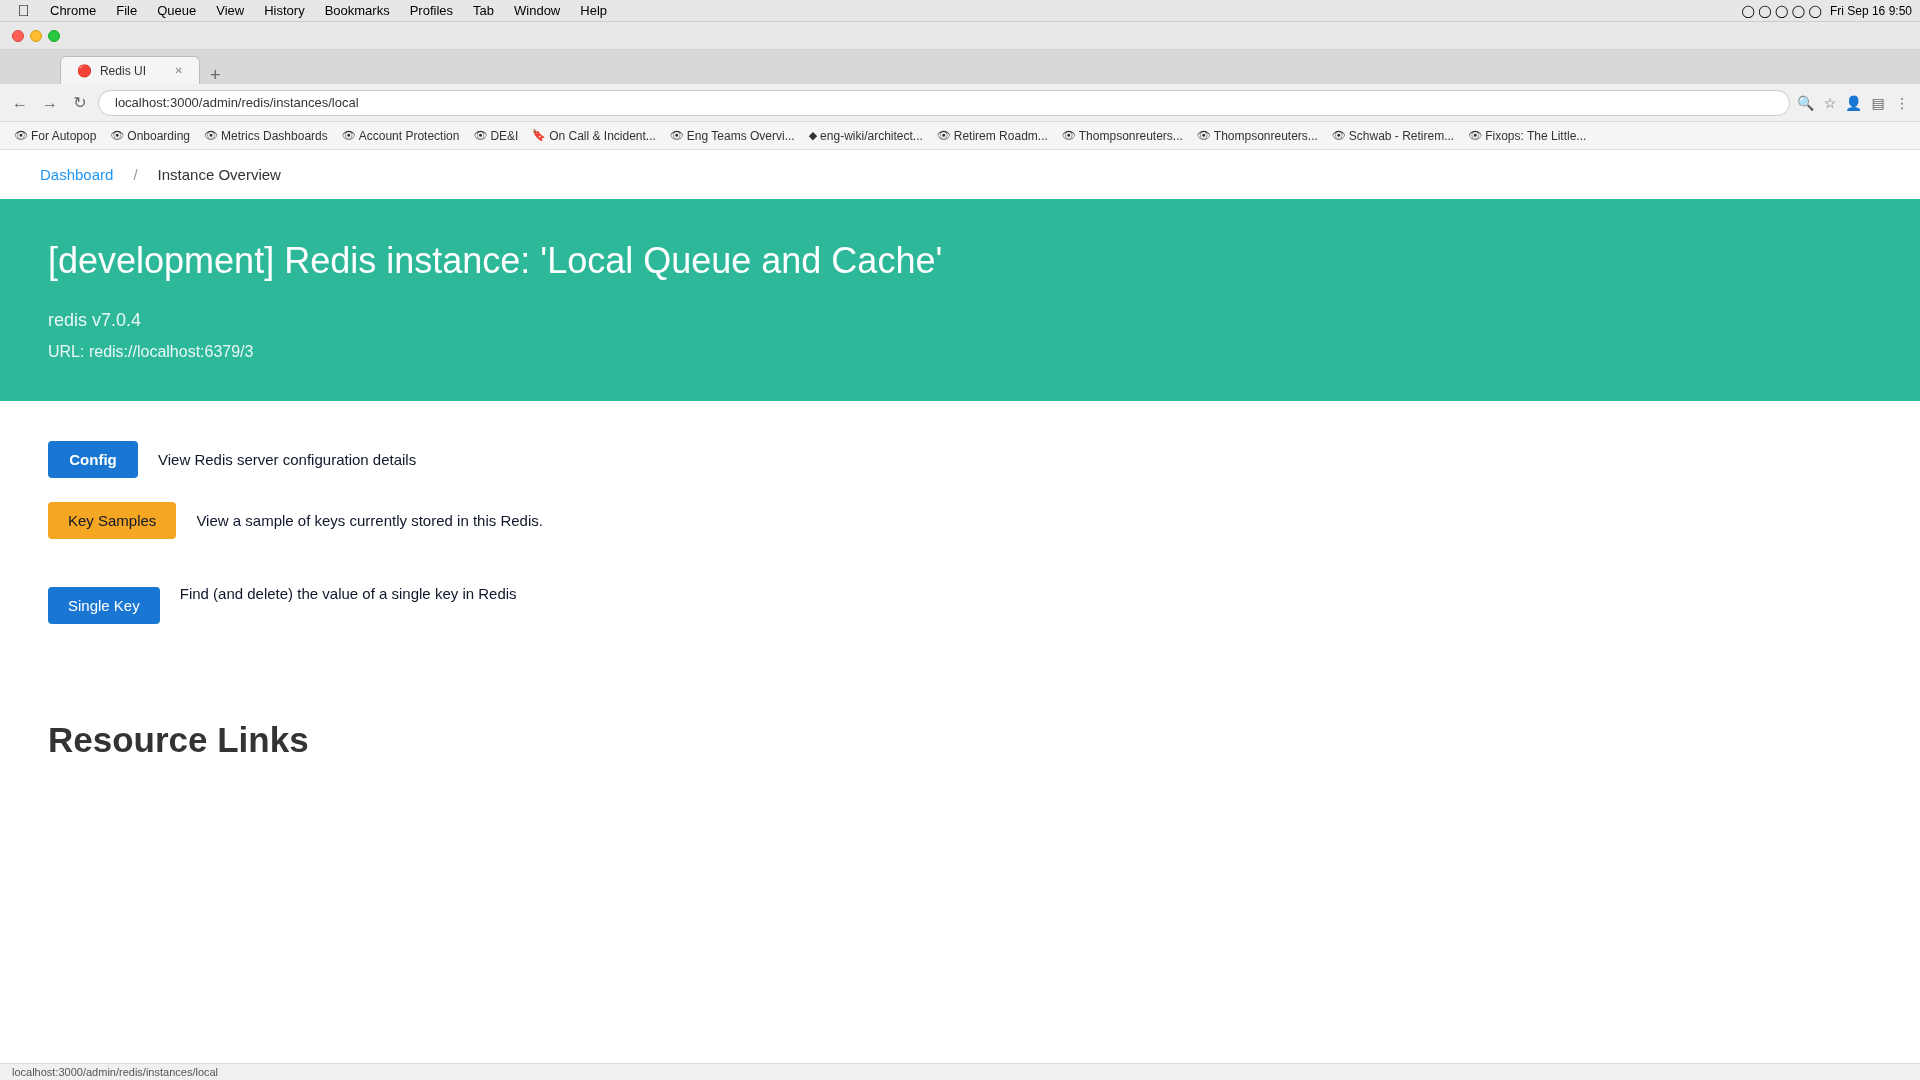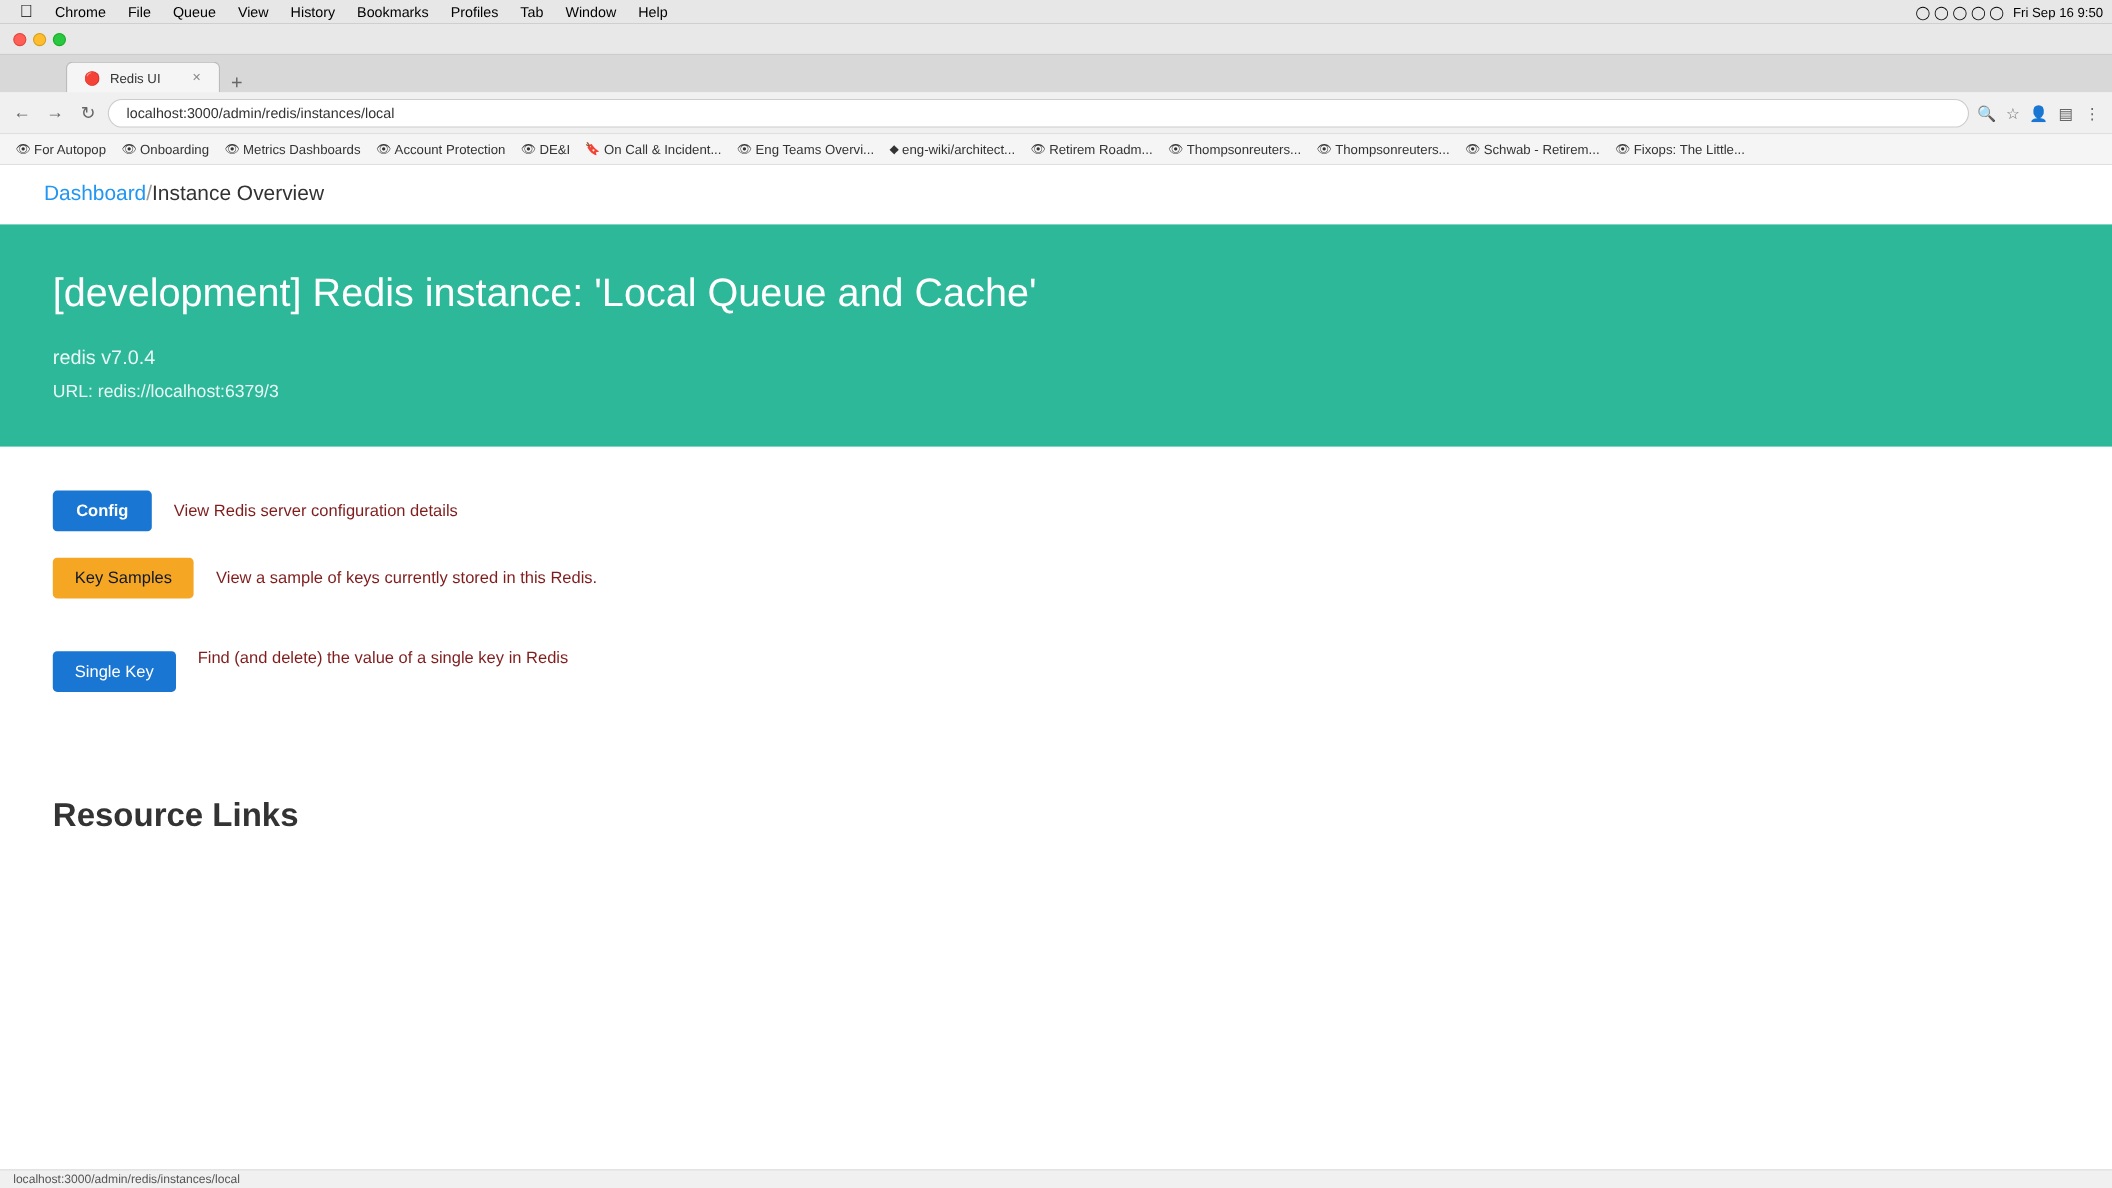--- a/index.html
+++ b/index.html
@@ -105,22 +105,22 @@
     .page {
       background: white;
       min-height: calc(1080px - 28px - 34px - 38px - 28px);
     }
 
     
     .breadcrumb {
       padding: 16px 40px;
       display: flex;
       align-items: flex-end;
-      gap: 0;
-      font-size: 19px;
+      gap: 20px;
+      font-size: 15px;
       color: #333;
     }
     .breadcrumb a { color: #2196f3; text-decoration: none; }
     .breadcrumb-sep { color: #999; }
 
     
     .hero {
       background: #2db89a;
       padding: 40px 48px;
       color: white;
@@ -182,30 +182,30 @@
       border-radius: 4px;
       padding: 10px 20px;
       font-size: 15px;
       cursor: pointer;
       font-weight: 500;
       min-width: 110px;
       margin-top: 24px;
     }
     .action-desc {
       font-size: 15px;
-      color: #7f1d1d;
+      color: #0f172a;
     }
 
     
     .resources {
       padding: 32px 48px;
       margin-top: 16px;
     }
     .resources-title {
-      font-size: 30px;
+      font-size: 35px;
       font-weight: 600;
       color: #333;
       margin-bottom: 20px;
     }
     .resource-list { list-style: disc; padding-left: 24px; }
     .resource-list li {
       margin-bottom: 10px;
     }
     .resource-list a {
       color: #1976d2;

